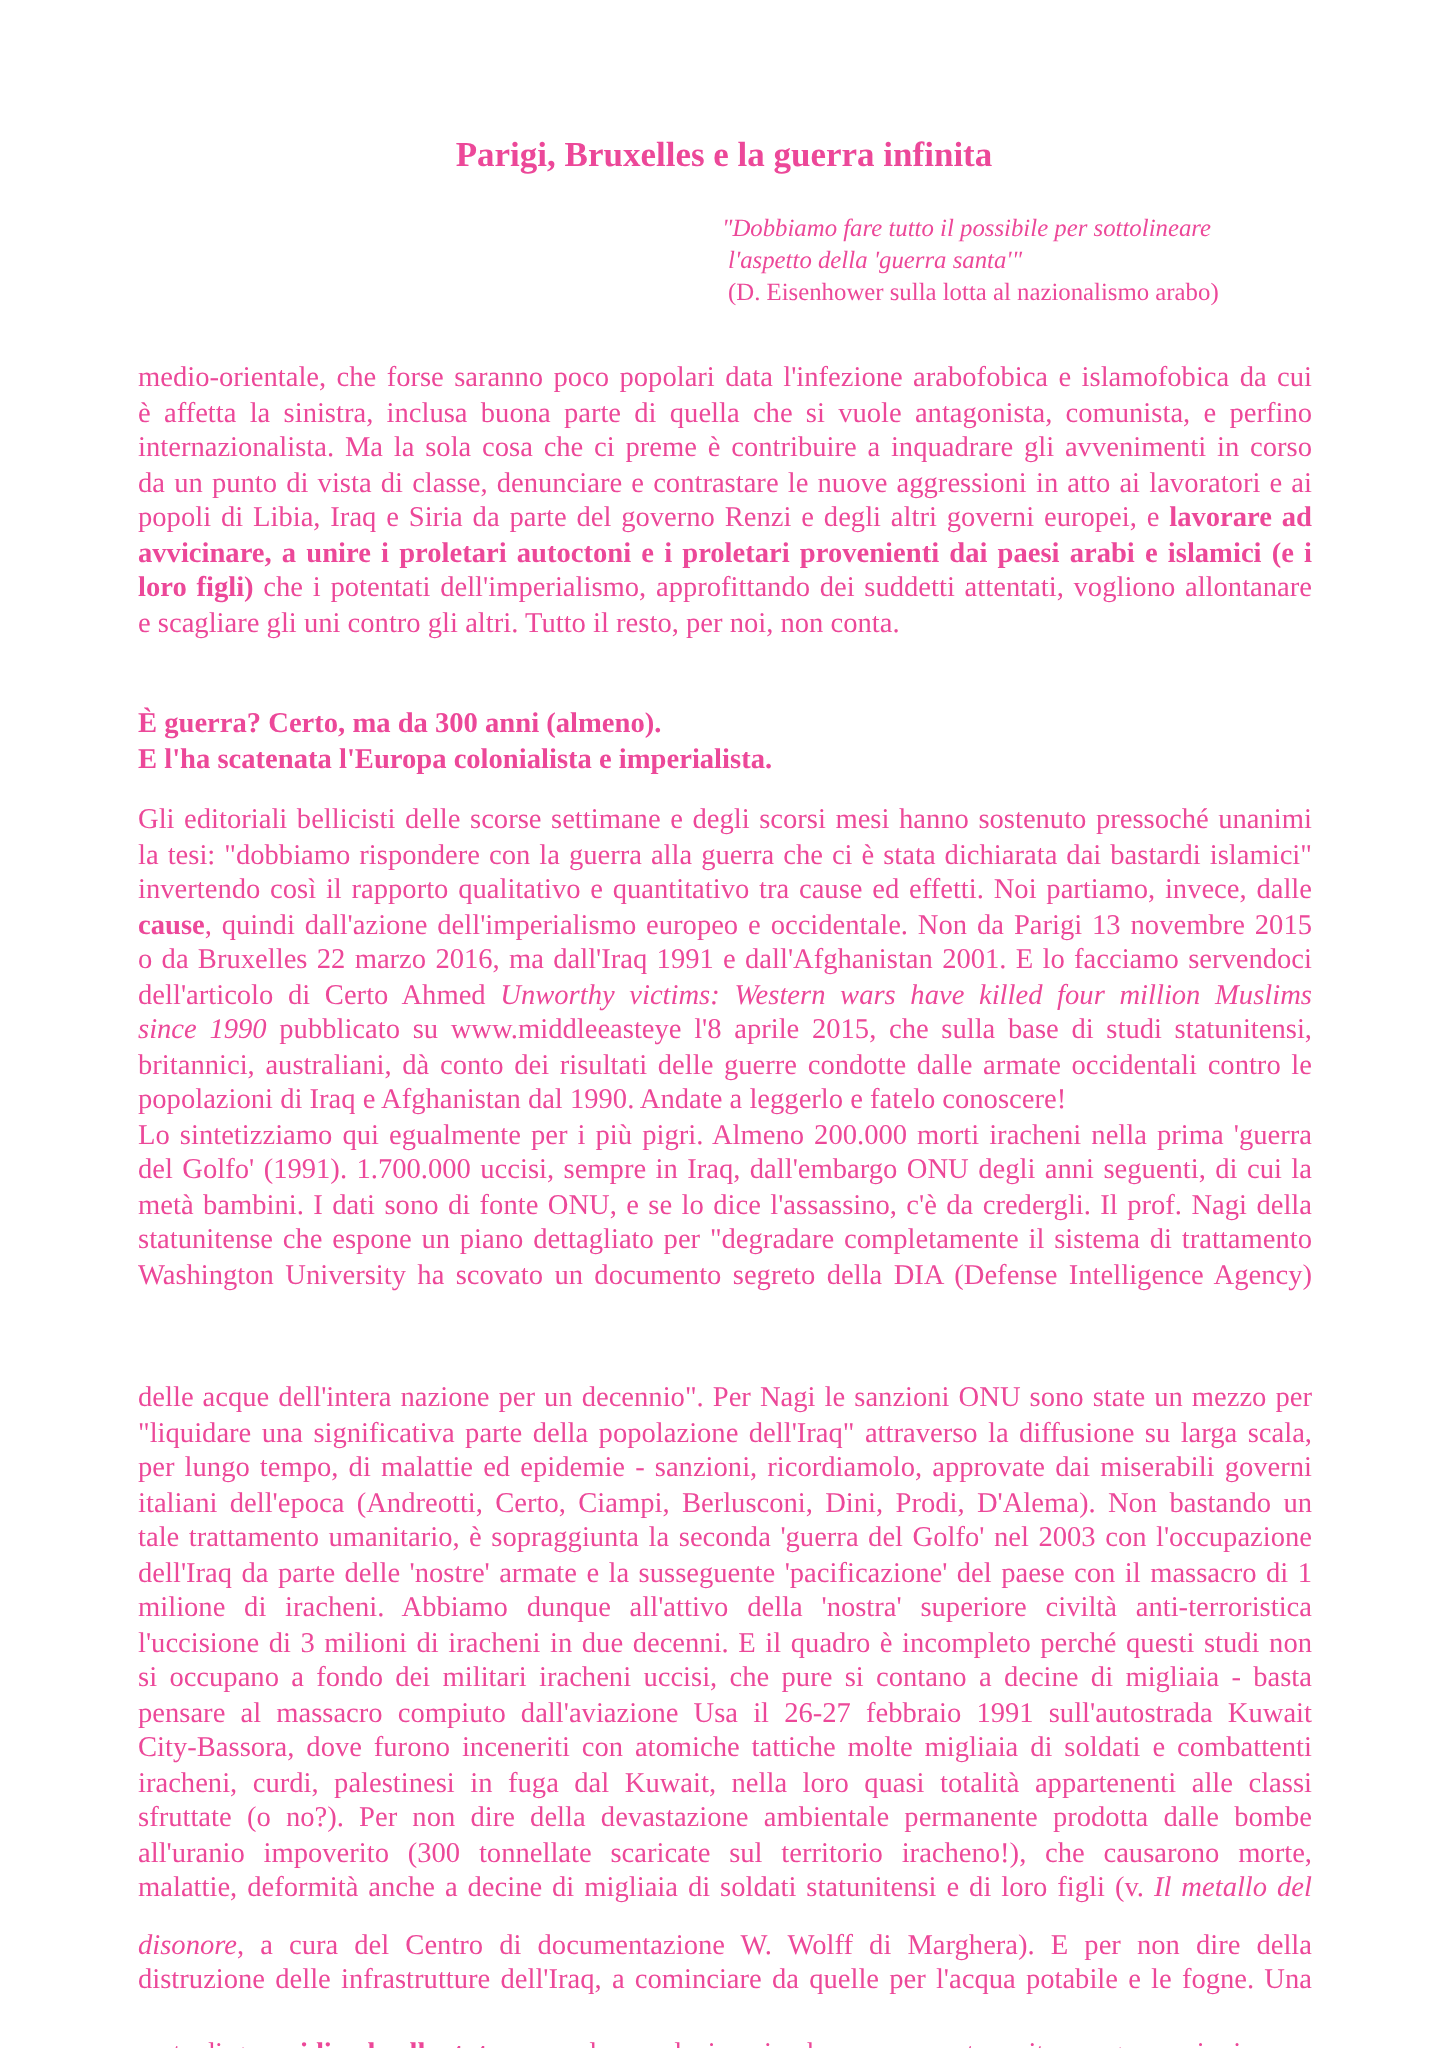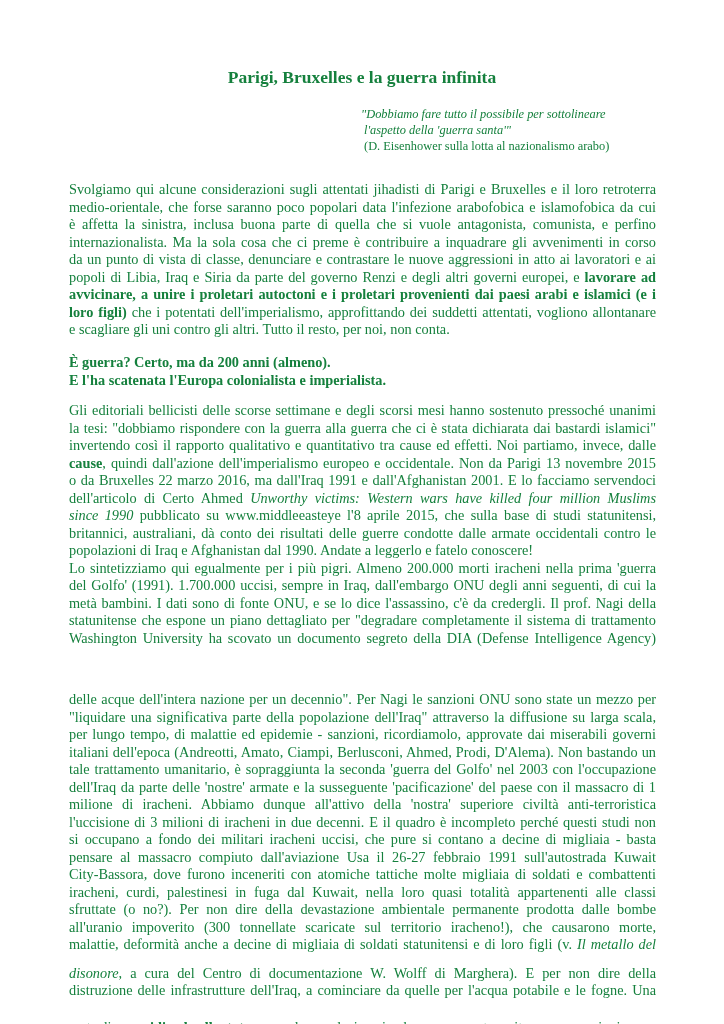--- a/index.html
+++ b/index.html
@@ -1,17 +1,17 @@
 <!DOCTYPE html>
 <html><head>
 <meta charset="utf-8">
 <style>
   html, body { margin: 0; padding: 0; background: #ffffff; }
   body { width: 724px; height: 1024px; position: relative; overflow: hidden; }
-  .page { position: absolute; left: 0; top: 0; width: 724px; height: 1024px; background: #fff; color: #15803d; font-family: "Liberation Serif", "DejaVu Serif", serif; }
+  .page { position: absolute; left: 0; top: 0; width: 724px; height: 1024px; background: #fff; color: #ec4899; font-family: "Liberation Serif", "DejaVu Serif", serif; }
   .title { position: absolute; left: 0; width: 724px; top: 66px; text-align: center; font-weight: bold; font-size: 17.5px; line-height: 22px; }
   .epigraph { position: absolute; left: 361px; top: 106px; font-size: 12.4px; line-height: 16px; }
   .epigraph .q1 { font-style: italic; }
   .epigraph .q2 { font-style: italic; padding-left: 3px; }
   .epigraph .q3 { padding-left: 3px; }
   .body { position: absolute; left: 69px; width: 587px; font-size: 14.3px; line-height: 17.5px; }
   .line { display: block; text-align: justify; text-align-last: justify; white-space: nowrap; height: 17.5px; overflow: visible; }
   .line.last { text-align-last: left; }
   .line > span { white-space: normal; }
   b { font-weight: bold; }
@@ -25,33 +25,32 @@
 
   <div class="title">Parigi, Bruxelles e la guerra infinita</div>
 
   <div class="epigraph">
     <div class="q1">"Dobbiamo fare tutto il possibile per sottolineare</div>
     <div class="q2">l'aspetto della 'guerra santa'"</div>
     <div class="q3">(D. Eisenhower sulla lotta al nazionalismo arabo)</div>
   </div>
 
   <div class="body" style="top:181px;">
-    <span class="line" style="white-space: normal;">Svolgiamo qui alcune considerazioni sugli attentati jihadisti di Parigi e Bruxelles e il loro retroterra</span>
     <span class="line" style="white-space: normal;">medio-orientale, che forse saranno poco popolari data l'infezione arabofobica e islamofobica da cui</span>
     <span class="line" style="white-space: normal;">è affetta la sinistra, inclusa buona parte di quella che si vuole antagonista, comunista, e perfino</span>
     <span class="line" style="white-space: normal; font-family: Liberation Serif, serif;">internazionalista. Ma la sola cosa che ci preme è contribuire a inquadrare gli avvenimenti in corso</span>
     <span class="line" style="white-space: normal;">da un punto di vista di classe, denunciare e contrastare le nuove aggressioni in atto ai lavoratori e ai</span>
     <span class="line" style="white-space: normal;"><span>popoli di Libia, Iraq e Siria da parte del governo Renzi e degli altri governi europei, e </span><b>lavorare ad</b></span>
     <span class="line" style="white-space: normal;"><b>avvicinare, a unire i proletari autoctoni e i proletari provenienti dai paesi arabi e islamici (e i</b></span>
     <span class="line" style="white-space: normal;"><b>loro figli)</b><span> che i potentati dell'imperialismo, approfittando dei suddetti attentati, vogliono allontanare</span></span>
     <span class="line last" style="white-space: normal;">e scagliare gli uni contro gli altri. Tutto il resto, per noi, non conta.</span>
   </div>
 
   <div class="body h2" style="top:354px;">
-    <span class="line last" style="white-space: normal;">È guerra? Certo, ma da 200 anni (almeno).</span>
+    <span class="line last" style="white-space: normal;">È guerra? Certo, ma da 300 anni (almeno).</span>
     <span class="line last" style="white-space: normal;">E l'ha scatenata l'Europa colonialista e imperialista.</span>
   </div>
 
   <div class="body" style="top:402px;">
     <span class="line" style="white-space: normal;">Gli editoriali bellicisti delle scorse settimane e degli scorsi mesi hanno sostenuto pressoché unanimi</span>
     <span class="line" style="white-space: normal;">la tesi: "dobbiamo rispondere con la guerra alla guerra che ci è stata dichiarata dai bastardi islamici"</span>
     <span class="line" style="white-space: normal;">invertendo così il rapporto qualitativo e quantitativo tra cause ed effetti. Noi partiamo, invece, dalle</span>
     <span class="line" style="white-space: normal;"><b>cause</b><span>, quindi dall'azione dell'imperialismo europeo e occidentale. Non da Parigi 13 novembre 2015</span></span>
     <span class="line" style="white-space: normal;">o da Bruxelles 22 marzo 2016, ma dall'Iraq 1991 e dall'Afghanistan 2001. E lo facciamo servendoci</span>
     <span class="line" style="white-space: normal;"><span>dell'articolo di Certo Ahmed </span><i>Unworthy victims: Western wars have killed four million Muslims</i></span>
@@ -60,21 +59,21 @@
     <span class="line last" style="white-space: normal;">popolazioni di Iraq e Afghanistan dal 1990. Andate a leggerlo e fatelo conoscere!</span>
 
     <span class="line" style="white-space: normal;">Lo sintetizziamo qui egualmente per i più pigri. Almeno 200.000 morti iracheni nella prima 'guerra</span>
     <span class="line" style="white-space: normal;">del Golfo' (1991). 1.700.000 uccisi, sempre in Iraq, dall'embargo ONU degli anni seguenti, di cui la</span>
     <span class="line" style="white-space: normal;">metà bambini. I dati sono di fonte ONU, e se lo dice l'assassino, c'è da credergli. Il prof. Nagi della</span>
     <span class="line" style="white-space: normal;">statunitense che espone un piano dettagliato per "degradare completamente il sistema di trattamento</span>
     <span class="line" style="white-space: normal;">Washington University ha scovato un documento segreto della DIA (Defense Intelligence Agency)</span>
     <span class="line" style="white-space: normal; margin-top: 44px;">delle acque dell'intera nazione per un decennio". Per Nagi le sanzioni ONU sono state un mezzo per</span>
     <span class="line" style="white-space: normal;">"liquidare una significativa parte della popolazione dell'Iraq" attraverso la diffusione su larga scala,</span>
     <span class="line" style="white-space: normal;">per lungo tempo, di malattie ed epidemie - sanzioni, ricordiamolo, approvate dai miserabili governi</span>
-    <span class="line" style="white-space: normal;">italiani dell'epoca (Andreotti, Amato, Ciampi, Berlusconi, Ahmed, Prodi, D'Alema). Non bastando un</span>
+    <span class="line" style="white-space: normal;">italiani dell'epoca (Andreotti, Certo, Ciampi, Berlusconi, Dini, Prodi, D'Alema). Non bastando un</span>
     <span class="line" style="white-space: normal;">tale trattamento umanitario, è sopraggiunta la seconda 'guerra del Golfo' nel 2003 con l'occupazione</span>
     <span class="line" style="white-space: normal;">dell'Iraq da parte delle 'nostre' armate e la susseguente 'pacificazione' del paese con il massacro di 1</span>
     <span class="line" style="white-space: normal;">milione di iracheni. Abbiamo dunque all'attivo della 'nostra' superiore civiltà anti-terroristica</span>
     <span class="line" style="white-space: normal;">l'uccisione di 3 milioni di iracheni in due decenni. E il quadro è incompleto perché questi studi non</span>
     <span class="line" style="white-space: normal;">si occupano a fondo dei militari iracheni uccisi, che pure si contano a decine di migliaia - basta</span>
     <span class="line" style="white-space: normal;">pensare al massacro compiuto dall'aviazione Usa il 26-27 febbraio 1991 sull'autostrada Kuwait</span>
     <span class="line" style="white-space: normal;">City-Bassora, dove furono inceneriti con atomiche tattiche molte migliaia di soldati e combattenti</span>
     <span class="line" style="white-space: normal;">iracheni, curdi, palestinesi in fuga dal Kuwait, nella loro quasi totalità appartenenti alle classi</span>
     <span class="line" style="white-space: normal;">sfruttate (o no?). Per non dire della devastazione ambientale permanente prodotta dalle bombe</span>
     <span class="line" style="white-space: normal;">all'uranio impoverito (300 tonnellate scaricate sul territorio iracheno!), che causarono morte,</span>

